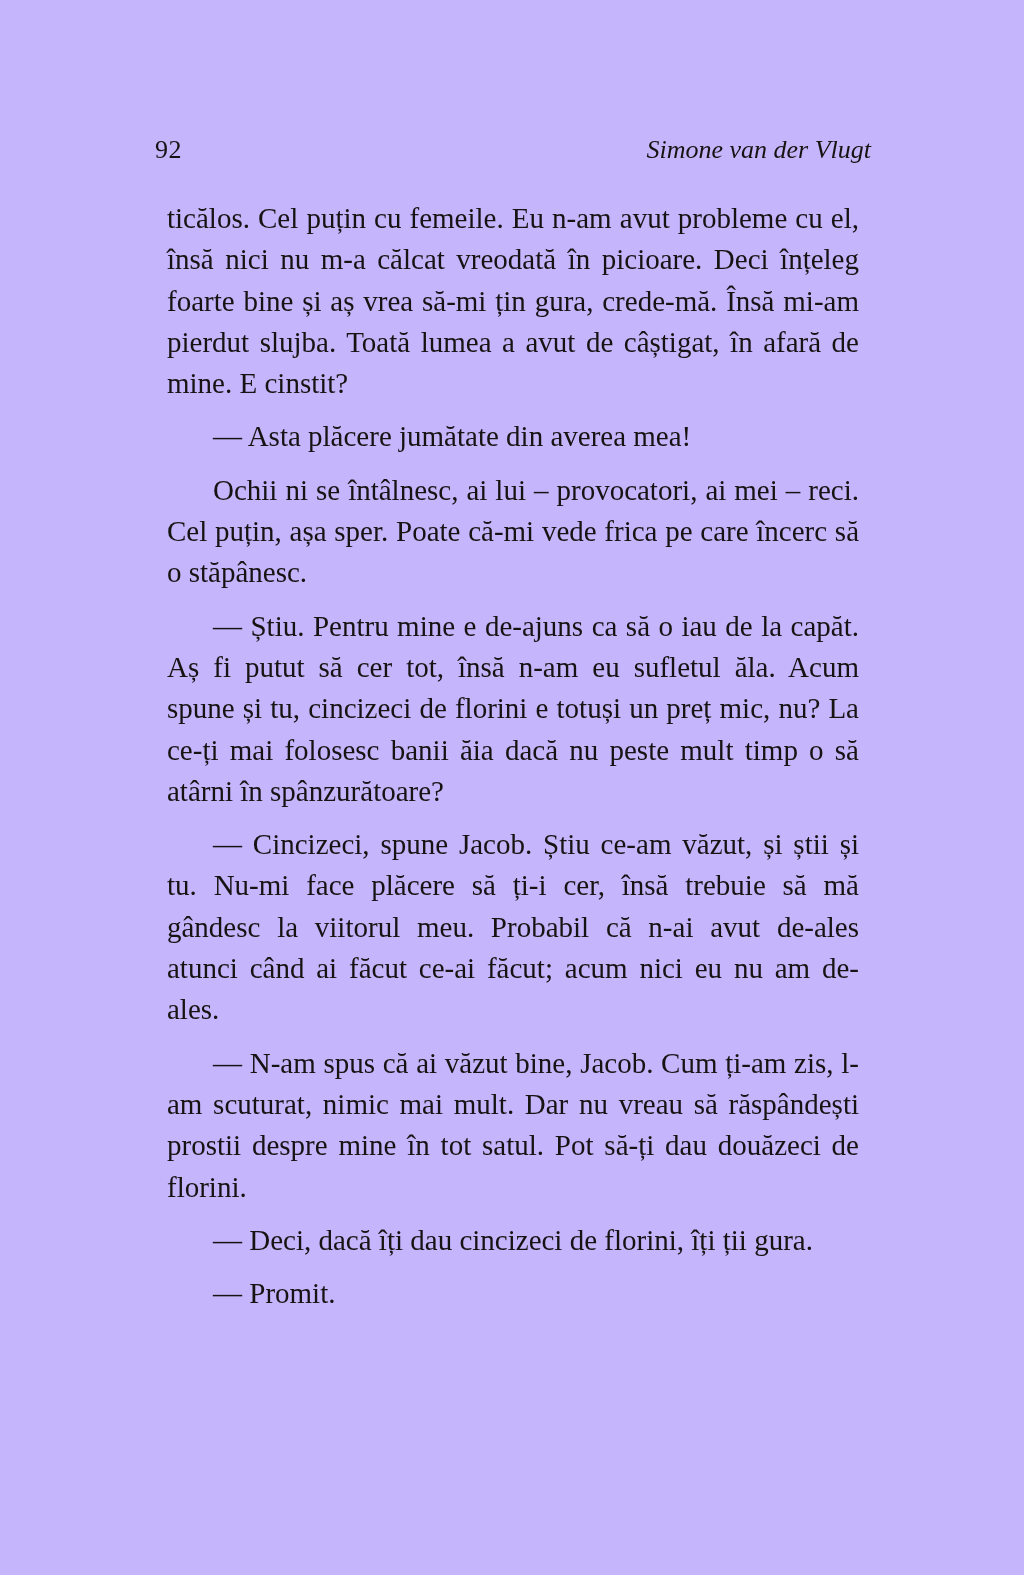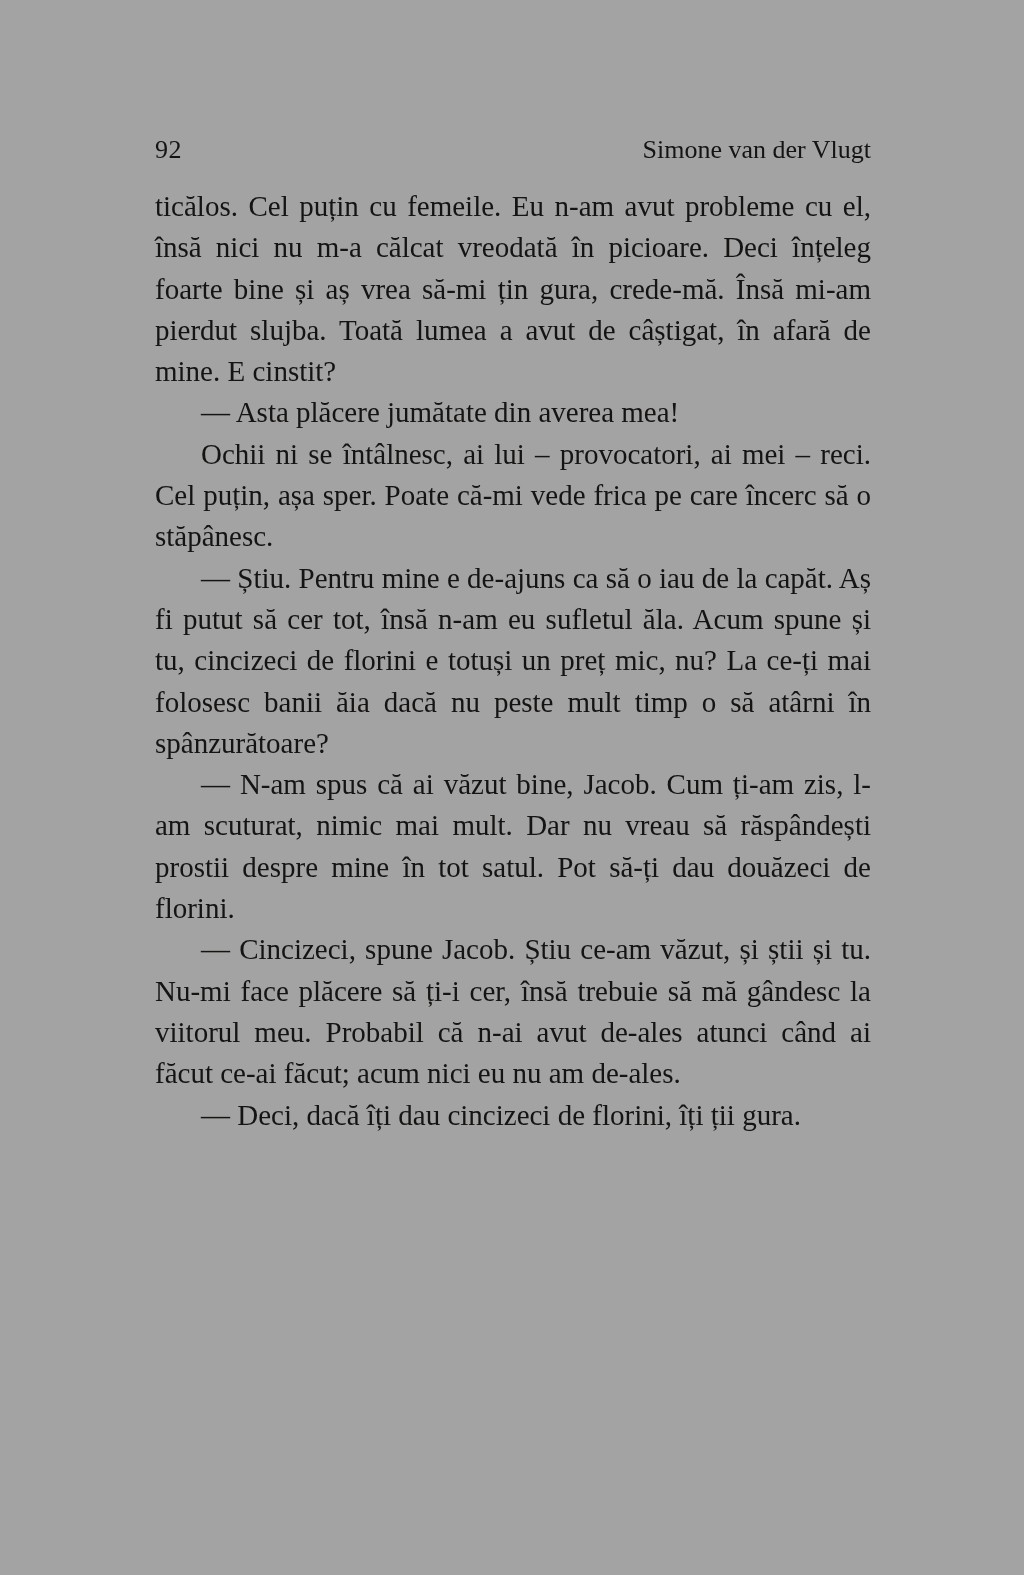--- a/index.html
+++ b/index.html
@@ -4,57 +4,58 @@
 <style>
   html, body {
     margin: 0;
     padding: 0;
     background: #ffffff;
   }
   .page {
     position: relative;
     width: 1024px;
     height: 1575px;
-    background: #a3a3a3;
+    background: #c4b5fd;
     color: #161412;
     font-family: "Liberation Serif", "DejaVu Serif", serif;
     overflow: hidden;
   }
   .page-header {
     position: absolute;
     left: 155px;
     top: 134px;
     width: 716px;
     display: flex;
     justify-content: space-between;
     align-items: baseline;
     font-size: 26px;
     line-height: 1.2;
   }
   .page-number {
     font-style: normal;
     letter-spacing: 0.5px;
   }
   .running-header {
+    font-style: italic;
     margin-left: 12px;
   }
   .page-body {
     position: absolute;
     left: 155px;
     top: 186px;
     width: 716px;
     font-size: 29px;
     line-height: 41.3px;
     text-align: justify;
     text-justify: inter-word;
     hyphens: none;
     -webkit-hyphens: none;
   }
   .page-body p {
-    margin: 0;
+    margin: 12px;
     padding: 0;
   }
   .page-body p.indent {
     text-indent: 46px;
   }
 </style>
 </head>
 <body>
 
 <div class="page">
@@ -62,18 +63,19 @@
   <div class="page-header">
     <span class="page-number">92</span>
     <span class="running-header">Simone van der Vlugt</span>
   </div>
 
   <div class="page-body">
     <p>ticălos. Cel puțin cu femeile. Eu n-am avut probleme cu el, însă nici nu m-a călcat vreodată în picioare. Deci înțeleg foarte bine și aș vrea să-mi țin gura, crede-mă. Însă mi-am pierdut slujba. Toată lumea a avut de câștigat, în afară de mine. E cinstit?</p>
     <p class="indent">— Asta plăcere jumătate din averea mea!</p>
     <p class="indent">Ochii ni se întâlnesc, ai lui – provocatori, ai mei – reci. Cel puțin, așa sper. Poate că-mi vede frica pe care încerc să o stăpânesc.</p>
     <p class="indent">— Știu. Pentru mine e de-ajuns ca să o iau de la capăt. Aș fi putut să cer tot, însă n-am eu sufletul ăla. Acum spune și tu, cincizeci de florini e totuși un preț mic, nu? La ce-ți mai folosesc banii ăia dacă nu peste mult timp o să atârni în spânzurătoare?</p>
+    <p class="indent">— Cincizeci, spune Jacob. Știu ce-am văzut, și știi și tu. Nu-mi face plăcere să ți-i cer, însă trebuie să mă gândesc la viitorul meu. Probabil că n-ai avut de-ales atunci când ai făcut ce-ai făcut; acum nici eu nu am de-ales.</p>
     <p class="indent">— N-am spus că ai văzut bine, Jacob. Cum ți-am zis, l-am scuturat, nimic mai mult. Dar nu vreau să răspândești prostii despre mine în tot satul. Pot să-ți dau douăzeci de florini.</p>
-    <p class="indent">— Cincizeci, spune Jacob. Știu ce-am văzut, și știi și tu. Nu-mi face plăcere să ți-i cer, însă trebuie să mă gândesc la viitorul meu. Probabil că n-ai avut de-ales atunci când ai făcut ce-ai făcut; acum nici eu nu am de-ales.</p>
     <p class="indent">— Deci, dacă îți dau cincizeci de florini, îți ții gura.</p>
+    <p class="indent">— Promit.</p>
   </div>
 
 </div>
 
 </body></html>

